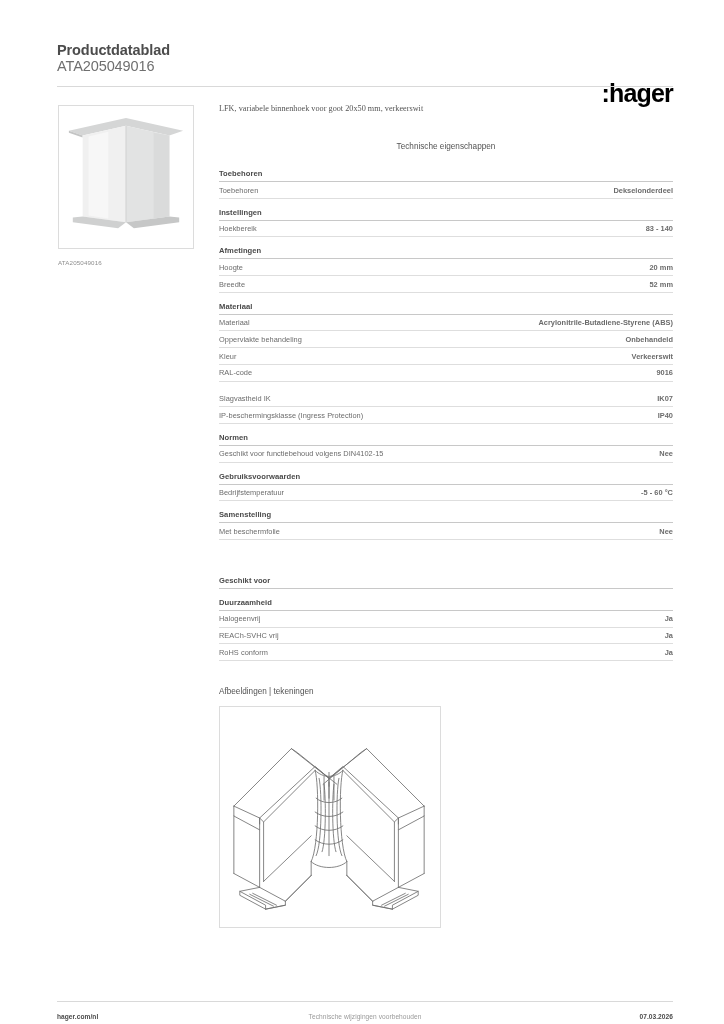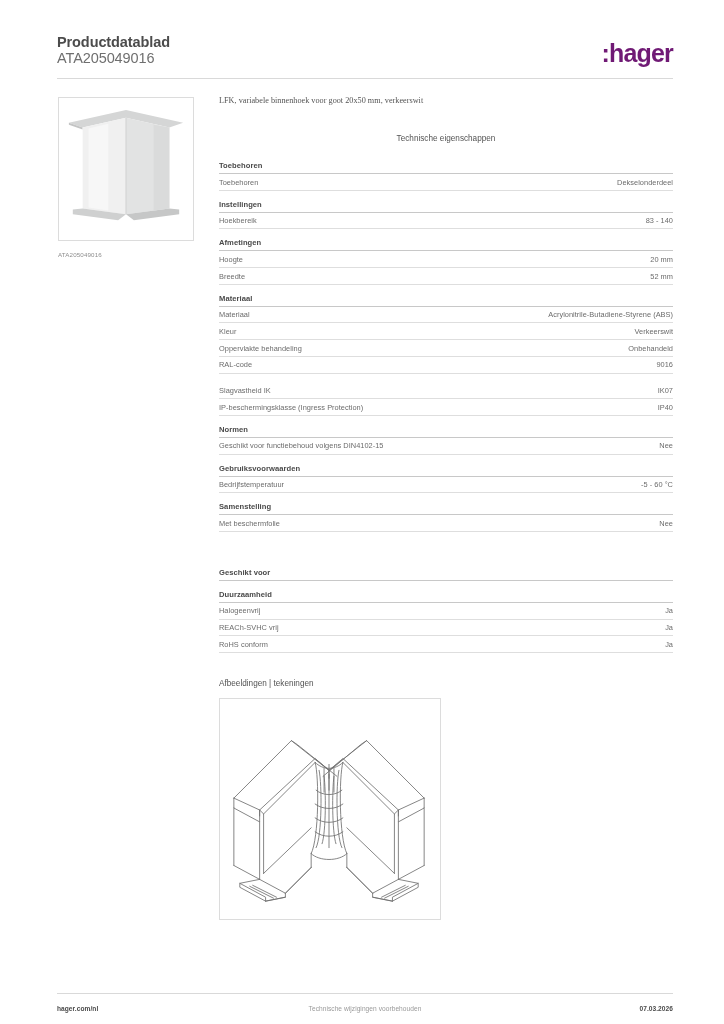--- a/index.html
+++ b/index.html
@@ -13,21 +13,21 @@
   body {
     font-family: "Liberation Sans", sans-serif;
     color: #4a4a4a;
     -webkit-font-smoothing: antialiased;
     position: relative;
     overflow: hidden;
   }
 
   .page {
     position: absolute;
-    left: 0; top: 8px;
+    left: 0; top: 16px;
     width: 724px;
     height: 764px;
   }
 
   
   .header {
     position: absolute;
     left: 57px;
     top: 26px;
     width: 616px;
@@ -124,21 +124,21 @@
     display: flex;
     justify-content: space-between;
     align-items: baseline;
     border-bottom: 1px solid #dedede;
     padding: 3.5px 0 3.2px 0;
     font-size: 7.4px;
     color: #6b6b6b;
     letter-spacing: 0.03px;
   }
   .row .label { text-align: left; }
-  .row .value { text-align: right; white-space: nowrap; }
+  .row .value { text-align: right; white-space: nowrap; font-weight: bold; }
 
   
   .drawings-heading {
     font-size: 8.2px;
     color: #535353;
     margin-top: 26px;
     margin-bottom: 10px;
   }
   .drawing-frame {
     width: 222px;
@@ -182,21 +182,21 @@
   }
 </style>
 </head>
 <body>
 
 <div class="page">
 
   <div class="header">
     <div class="doc-title">Productdatablad</div>
     <div class="doc-subtitle">ATA205049016</div>
-    <div class="logo" style="color: #701a75;">:hager</div>
+    <div class="logo" style="color: #000000; margin-top: 32px;">:hager</div>
   </div>
   <div class="header-rule"></div>
 
   <div class="photo-frame">
     <svg class="photo-svg" viewBox="0 0 136 144">
       <rect x="0" y="0" width="136" height="144" fill="#ffffff"></rect>
 
       <polygon points="10,25 68,12 126,25 112,30 68,20 24,30" fill="#d5d6d6"></polygon>
       <polygon points="10,25 24,30 24,32 10,27" fill="#c3c4c4"></polygon>
 
@@ -247,26 +247,26 @@
             <span class="value">52 mm</span>
           </div>
         </div>
         <div class="group">
           <div class="group-title">Materiaal</div>
           <div class="row">
             <span class="label">Materiaal</span>
             <span class="value">Acrylonitrile-Butadiene-Styrene (ABS)</span>
           </div>
           <div class="row">
+            <span class="label">Oppervlakte behandeling</span>
+            <span class="value">Onbehandeld</span>
+          </div>
+          <div class="row">
             <span class="label">Kleur</span>
             <span class="value">Verkeerswit</span>
-          </div>
-          <div class="row">
-            <span class="label">Oppervlakte behandeling</span>
-            <span class="value">Onbehandeld</span>
           </div>
           <div class="row">
             <span class="label">RAL-code</span>
             <span class="value">9016</span>
           </div>
         </div>
         <div class="group">
           <div class="row">
             <span class="label">Slagvastheid IK</span>
             <span class="value">IK07</span>

